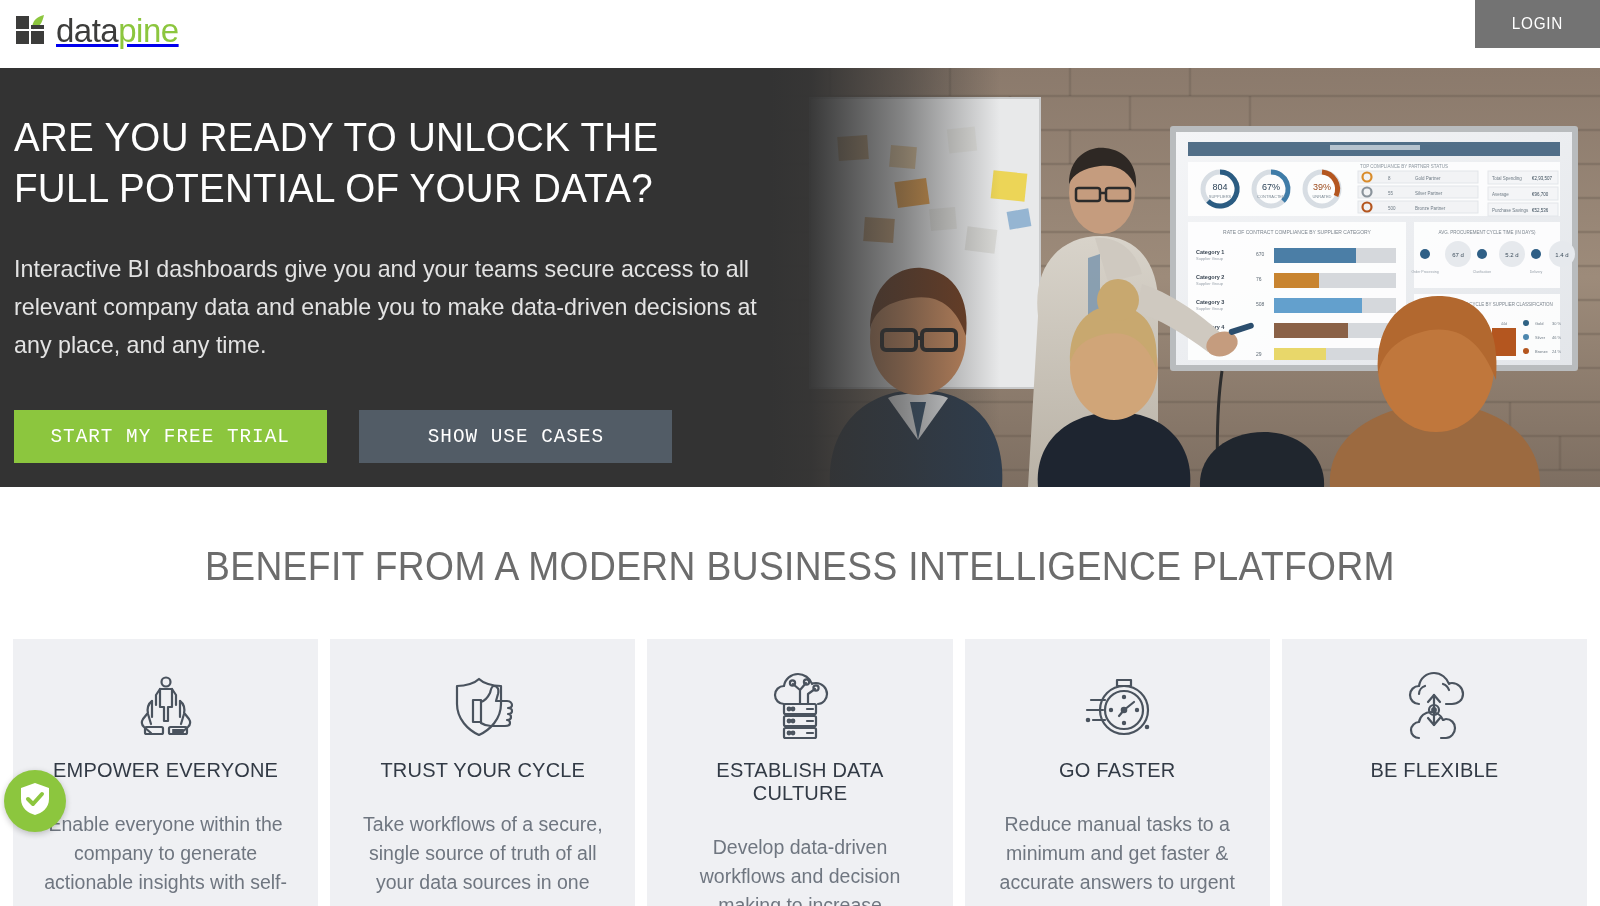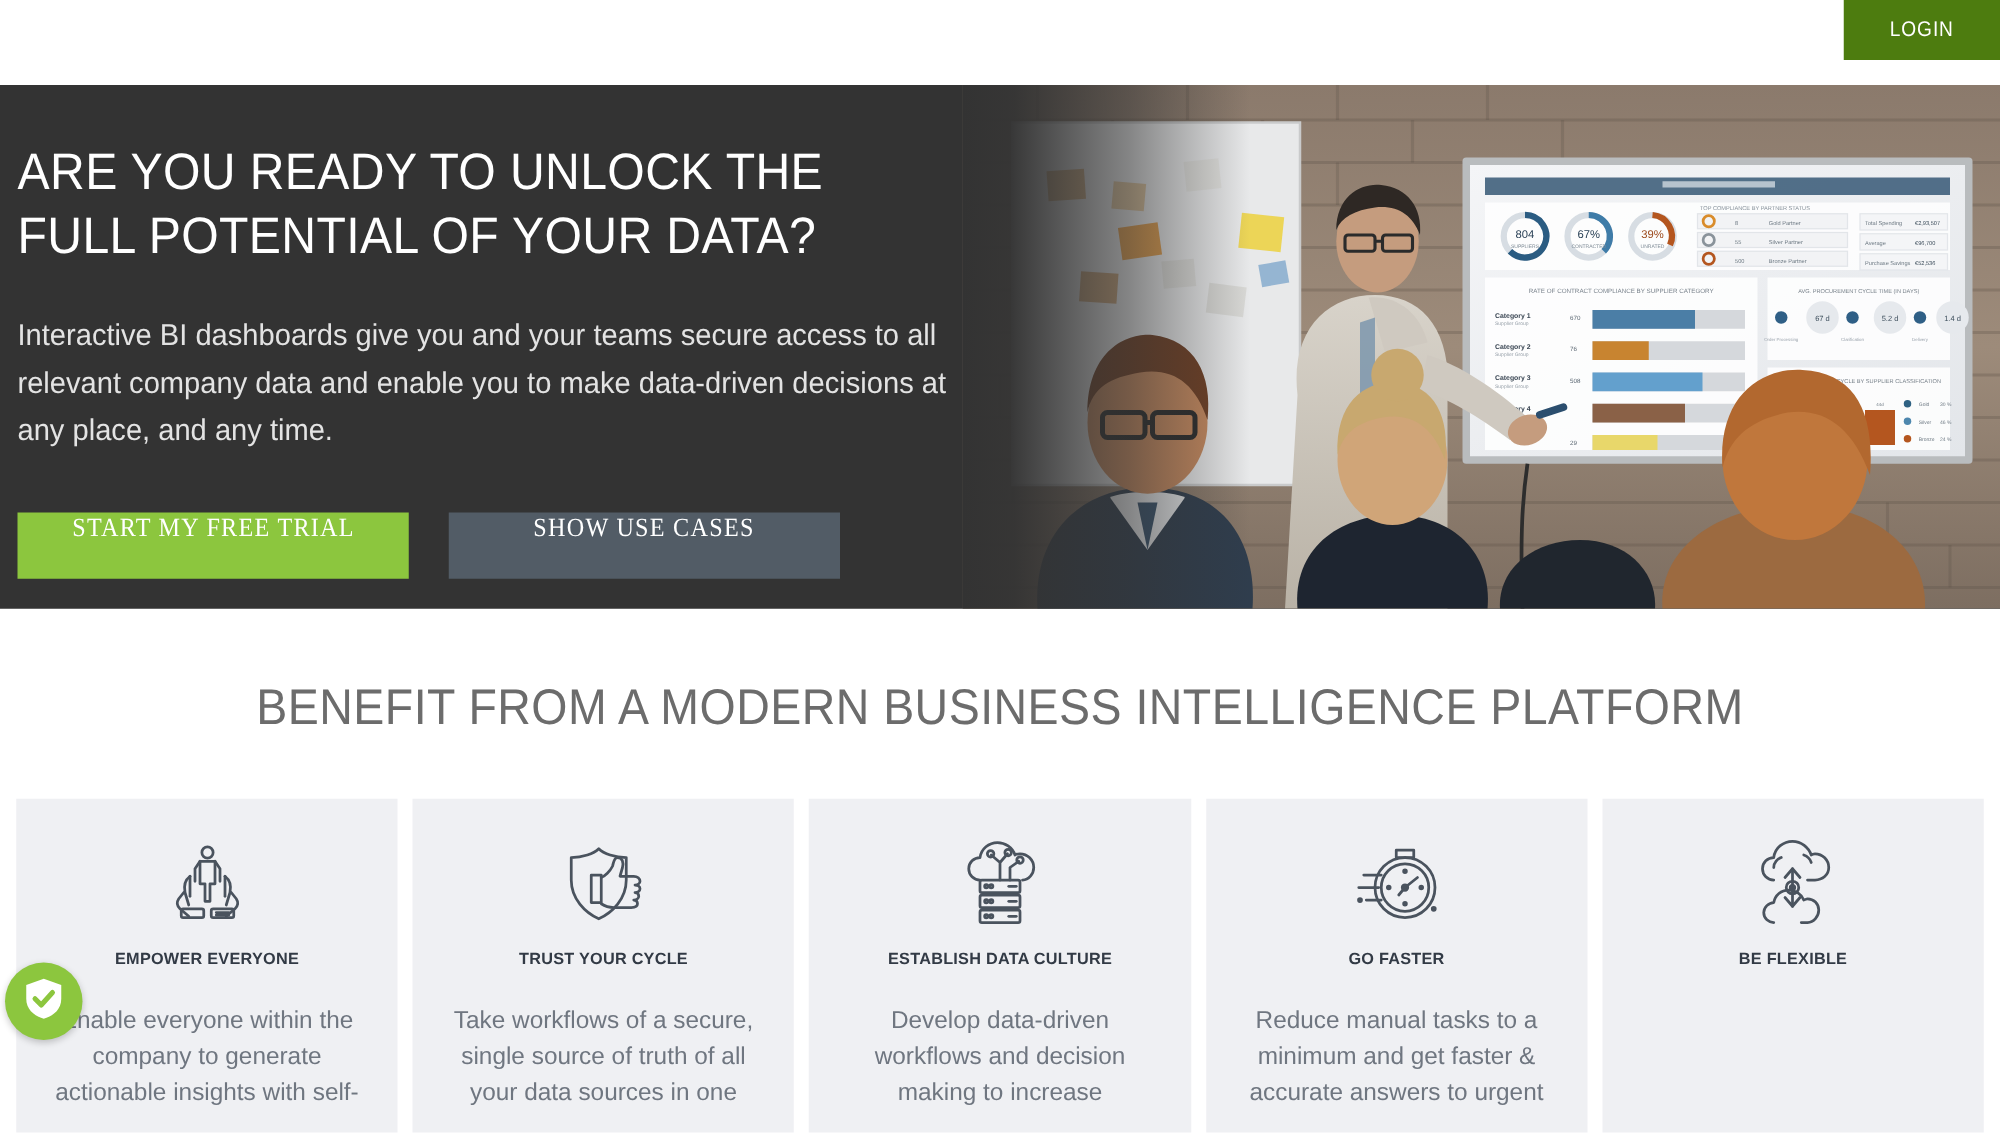--- a/index.html
+++ b/index.html
@@ -69,21 +69,21 @@
     padding: 0 26px 0 30px;
     line-height: 48px;
     transform: scaleX(0.88);
     transform-origin: left center;
     cursor: pointer;
   }
   .login-btn {
     position: absolute;
     right: 0; top: 0;
     width: 125px; height: 48px;
-    background: #4d7c0f;
+    background: #737373;
     color: #ffffff;
     border: none;
     font-size: 17px;
     letter-spacing: 0.8px;
     font-family: "Liberation Sans", sans-serif;
     cursor: pointer;
     display: flex;
     align-items: center;
     justify-content: center;
   }
@@ -139,25 +139,25 @@
   .hero-buttons {
     margin-top: 46px;
     display: flex;
     gap: 32px;
   }
   .btn {
     border: none;
     color: #ffffff;
     font-size: 21px;
     letter-spacing: 1.1px;
-    font-family: Liberation Serif, serif;
+    font-family: Liberation Mono, monospace;
     cursor: pointer;
     height: 53px;
     display: flex;
-    align-items: flex-start;
+    align-items: center;
     justify-content: center;
   }
   .btn-primary { background: #8cc63e; width: 313px; }
   .btn-secondary { background: #525c66; width: 313px; }
   .btn span { transform: scaleX(0.92); display: inline-block; }
 
   
   .benefits {
     background: #ffffff;
     padding-top: 0;
@@ -188,22 +188,22 @@
   .card-icon {
     height: 78px;
     display: flex;
     align-items: center;
     justify-content: center;
     margin-bottom: 14px;
   }
   .card-icon svg { display: block; }
   .card-title {
     color: #323a45;
-    font-size: 13px;
-    font-weight: bold;
+    font-size: 20px;
+    font-weight: normal;
     letter-spacing: 0.2px;
     margin-bottom: 28px;
   }
   .card-body {
     color: #6f7680;
     font-size: 19.5px;
     line-height: 29px;
   }
 
   
@@ -220,20 +220,32 @@
     justify-content: center;
     cursor: pointer;
     z-index: 30;
   }
 </style>
 </head>
 <body>
 
 <div class="header">
 
+  <a class="logo" href="#">
+    <span class="logo-mark">
+      <svg width="34" height="32" viewBox="0 0 34 32">
+        <rect x="0" y="2" width="13" height="13" fill="#3c3c3b"></rect>
+        <rect x="0" y="17" width="13" height="13" fill="#3c3c3b"></rect>
+        <rect x="15" y="17" width="13" height="13" fill="#3c3c3b"></rect>
+        <path d="M16,14.5 C16,7 21,2.5 28,1 C26.5,8 24,13 17.5,15.2 Z" fill="#8cc63e"></path>
+        <rect x="15" y="11" width="13" height="4" fill="#3c3c3b"></rect>
+      </svg>
+    </span>
+    <span class="logo-text"><span class="logo-data">data</span><span class="logo-pine">pine</span></span>
+  </a>
 
 
   <button class="login-btn">
       <span>LOGIN</span>
     </button>
 </div>
 
 <section class="hero">
 
   <div class="hero-photo">

